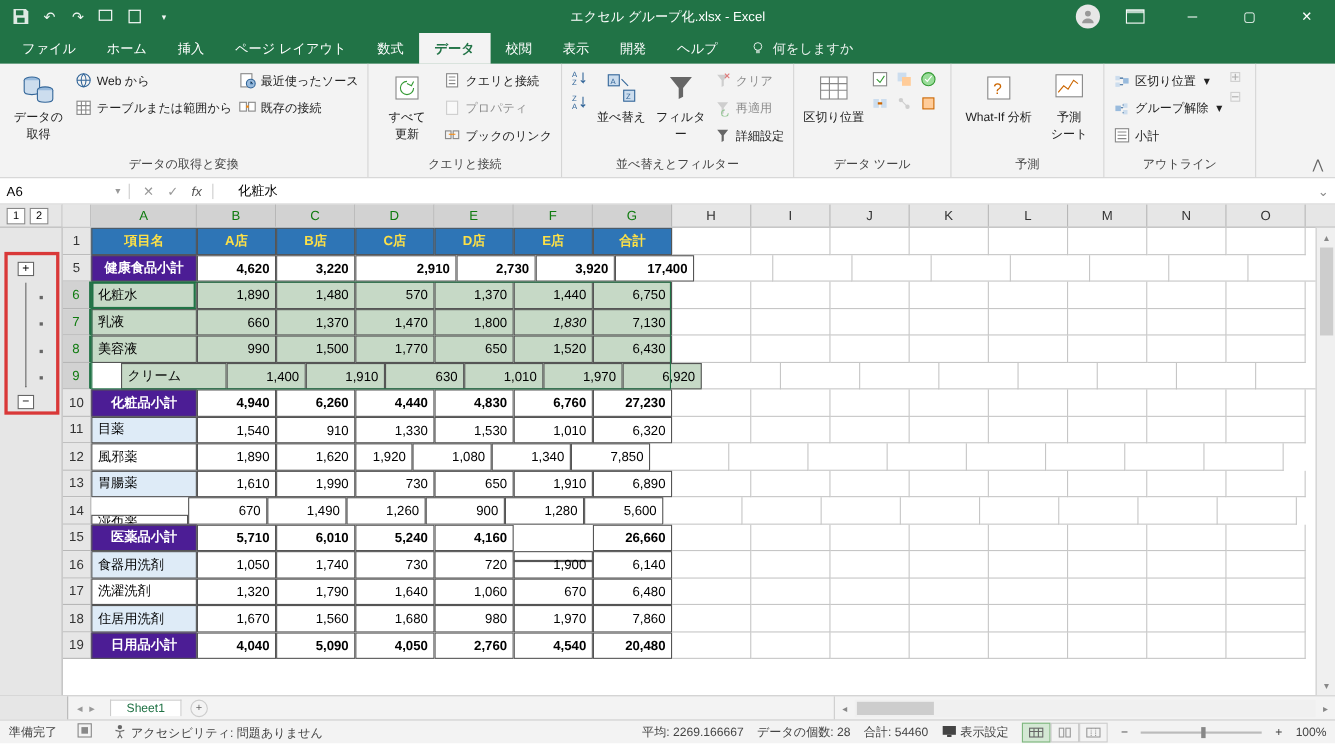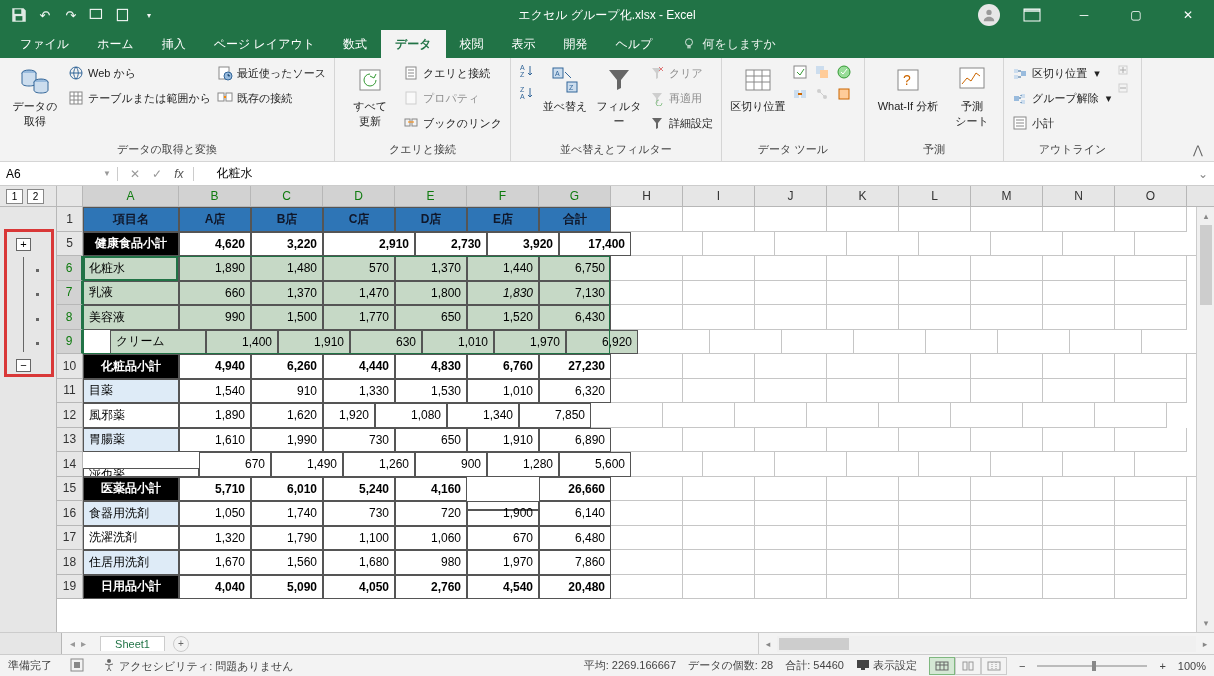--- a/index.html
+++ b/index.html
@@ -60,22 +60,22 @@
 .col-head { border-right: 1px solid #b7b7b7; display: flex; align-items: center; justify-content: center; font-size: 12px; color: #333; }
 .col-head.sel { background: #d2d2d2; color: #0f7b0f; }
 
 .grid-body { flex: 1; overflow: hidden; position: relative; }
 .row { display: flex; height: 24.5px; }
 .row-head { width: 26px; background: #e6e6e6; border-right: 1px solid #b7b7b7; border-bottom: 1px solid #b7b7b7; display: flex; align-items: center; justify-content: center; font-size: 12px; color: #333; flex-shrink: 0; }
 .row-head.sel { background: #d2d2d2; color: #0f7b0f; border-right: 2px solid #217346; }
 .cell { border-right: 1px solid #c6c6c6; border-bottom: 1px solid #c6c6c6; display: flex; align-items: center; padding: 0 5px; font-size: 12px; overflow: hidden; }
 .cell.num { justify-content: flex-end; }
 .cell.bold { font-weight: bold; }
-.header-cell { background: #2e75b6; color: #0f172a; font-weight: bold; justify-content: center; border-right: 1px solid #fff; }
-.subtotal-cell { background: #000000; color: #fff; font-weight: bold; justify-content: center; }
+.header-cell { background: #2e75b6; color: #fde047; font-weight: bold; justify-content: center; border-right: 1px solid #fff; }
+.subtotal-cell { background: #4c1d95; color: #fff; font-weight: bold; justify-content: center; }
 .subtotal-num { background: #fff; font-weight: bold; justify-content: flex-end; }
 .light-blue-cell { background: #deebf7; }
 .selected-cell { background: #c6d9c6; }
 .sel-overlay { position: absolute; border: 2px solid #217346; pointer-events: none; }
 .sel-range { position: absolute; border: 1px solid #217346; pointer-events: none; }
 
 
 .tbl-cell { border: 1px solid #555; }
 
 
@@ -662,21 +662,21 @@
           <div class="cell" style="width: 72px;"></div>
           <div class="cell" style="width: 72px;"></div>
           <div class="cell" style="width: 72px;"></div>
           <div class="cell" style="width: 72px;"></div>
           <div class="cell" style="width: 72px;"></div>
           <div class="cell" style="width: 72px;"></div>
           <div class="cell" style="width: 72px;"></div>
         </div>
         <div class="row">
           <div class="row-head">14</div>
-          <div class="cell tbl-cell" style="width: 116px; margin-top: 16px;">湿布薬</div>
+          <div class="cell tbl-cell" style="width: 88px; margin-top: 16px;">湿布薬</div>
           <div class="cell tbl-cell num" style="width: 72px;">670</div>
           <div class="cell tbl-cell num" style="width: 72px;">1,490</div>
           <div class="cell tbl-cell num" style="width: 72px;">1,260</div>
           <div class="cell tbl-cell num" style="width: 72px;">900</div>
           <div class="cell tbl-cell num" style="width: 72px;">1,280</div>
           <div class="cell tbl-cell num" style="width: 72px;">5,600</div>
           <div class="cell" style="width: 72px;"></div>
           <div class="cell" style="width: 72px;"></div>
           <div class="cell" style="width: 72px;"></div>
           <div class="cell" style="width: 72px;"></div>
@@ -719,21 +719,21 @@
           <div class="cell" style="width: 72px;"></div>
           <div class="cell" style="width: 72px;"></div>
           <div class="cell" style="width: 72px;"></div>
           <div class="cell" style="width: 72px;"></div>
         </div>
         <div class="row">
           <div class="row-head">17</div>
           <div class="cell tbl-cell" style="width: 96px;">洗濯洗剤</div>
           <div class="cell tbl-cell num" style="width: 72px;">1,320</div>
           <div class="cell tbl-cell num" style="width: 72px;">1,790</div>
-          <div class="cell tbl-cell num" style="width: 72px;">1,100</div>
+          <div class="cell tbl-cell num" style="width: 72px;">1,640</div>
           <div class="cell tbl-cell num" style="width: 72px;">1,060</div>
           <div class="cell tbl-cell num" style="width: 72px;">670</div>
           <div class="cell tbl-cell num" style="width: 72px;">6,480</div>
           <div class="cell" style="width: 72px;"></div>
           <div class="cell" style="width: 72px;"></div>
           <div class="cell" style="width: 72px;"></div>
           <div class="cell" style="width: 72px;"></div>
           <div class="cell" style="width: 72px;"></div>
           <div class="cell" style="width: 72px;"></div>
           <div class="cell" style="width: 72px;"></div>

